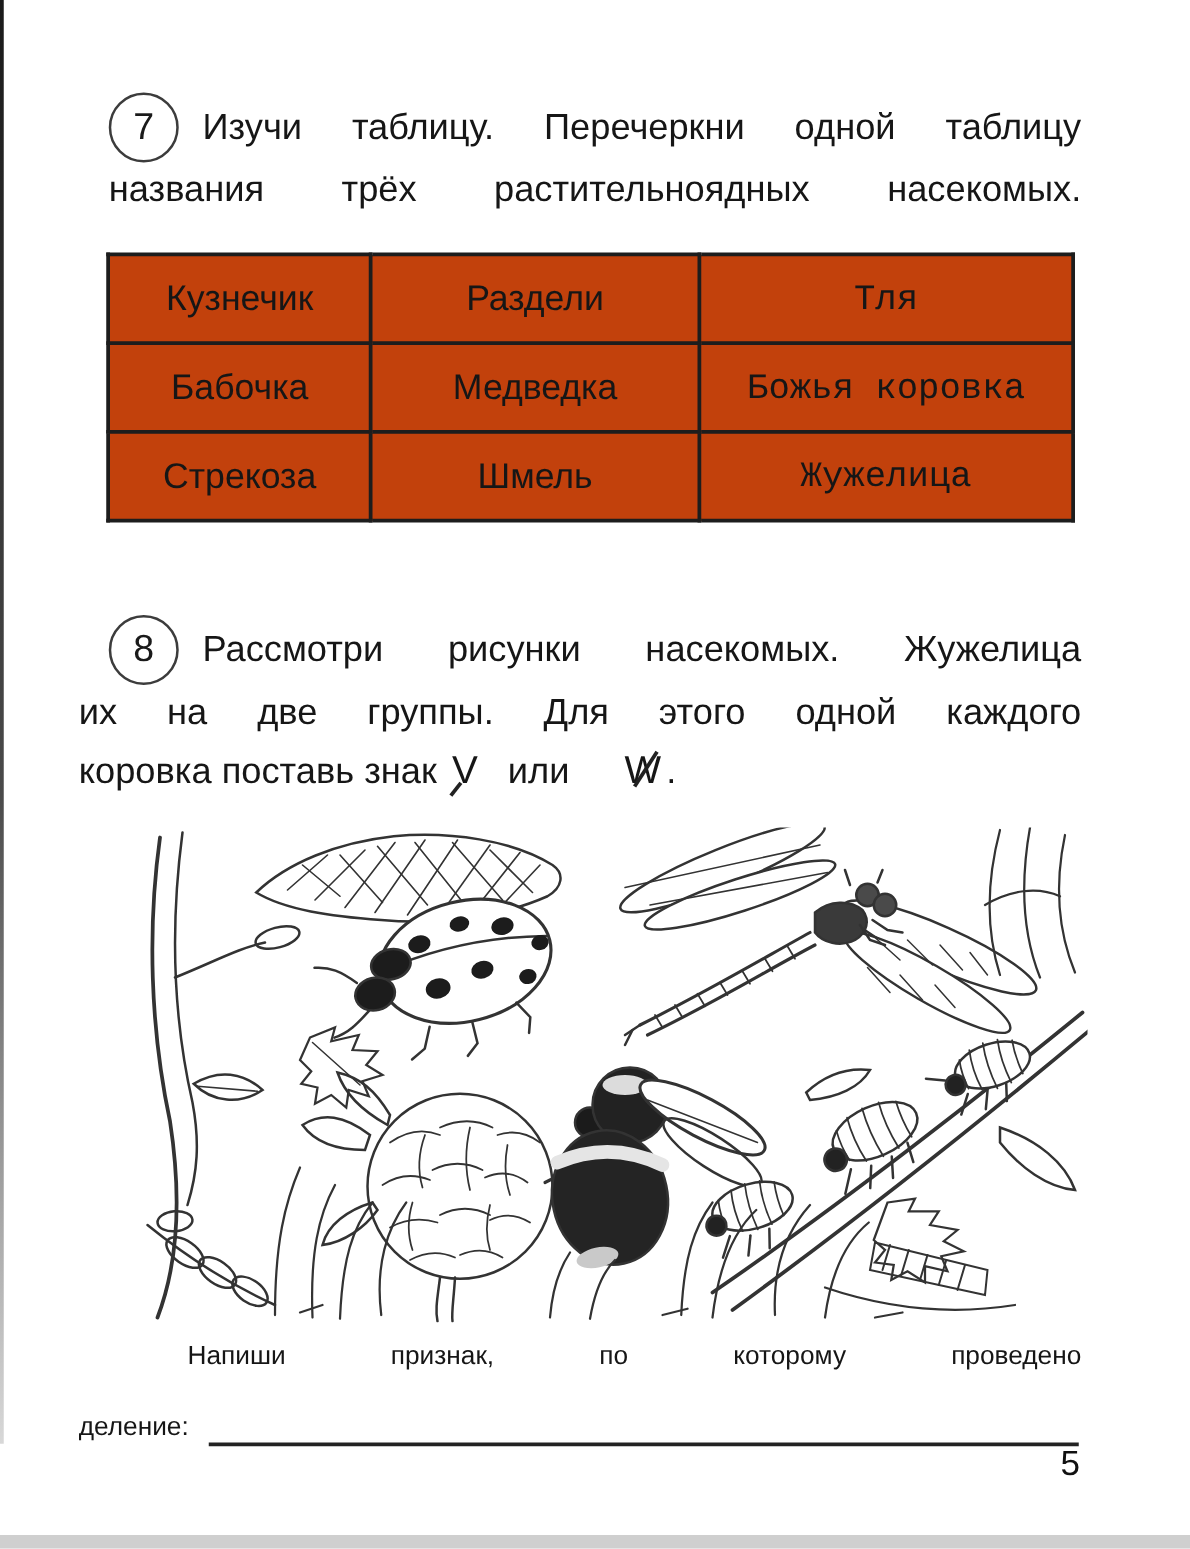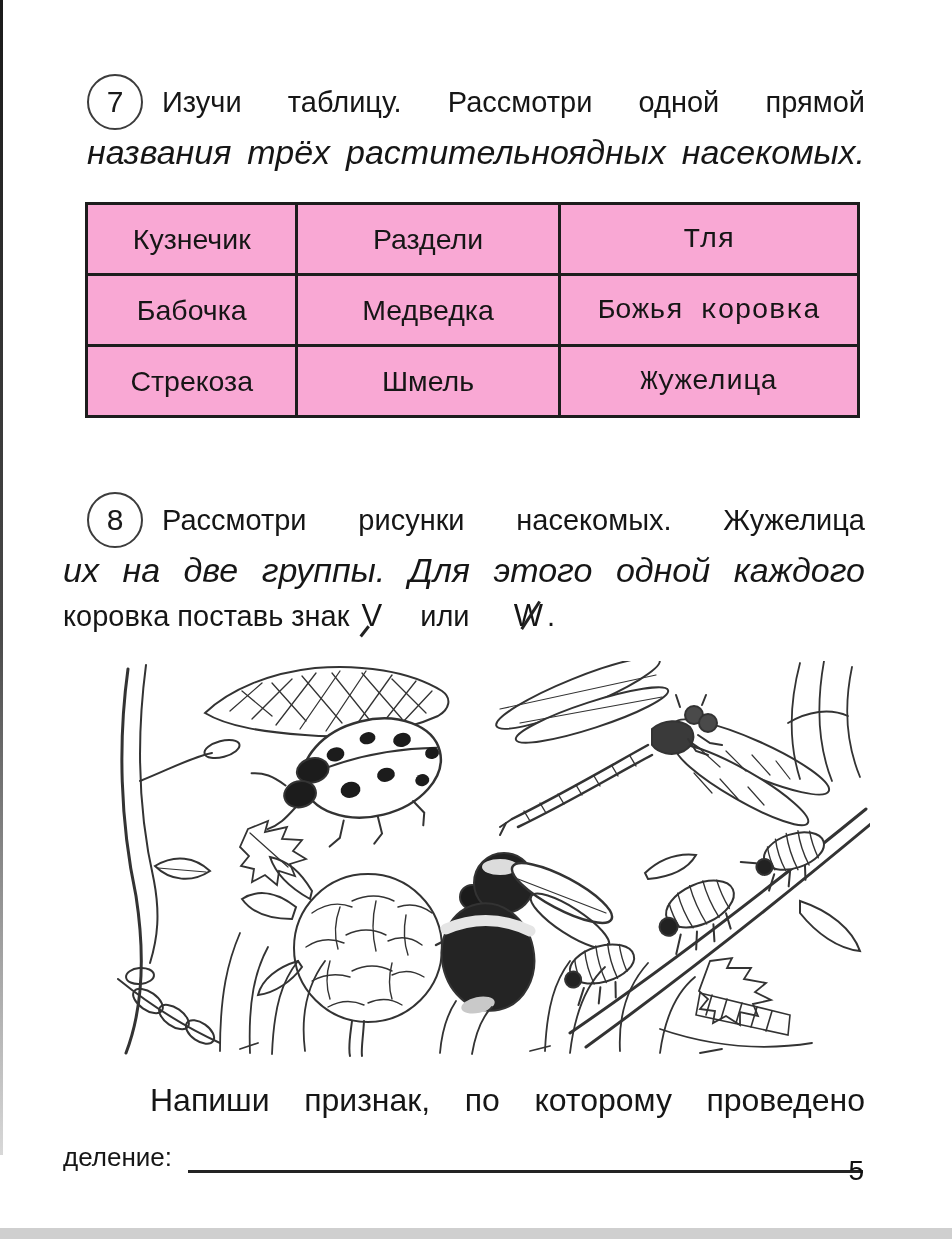--- a/index.html
+++ b/index.html
@@ -11,58 +11,58 @@
   }
   .scan-left{position:absolute;left:0;top:0;width:3px;height:1155px;
     background:linear-gradient(#1a1a1a 0%,#4a4a4a 55%,#9a9a9a 80%,#d8d8d8 100%);}
   .scan-bottom{position:absolute;left:0;bottom:0;width:952px;height:11px;background:#cfcfcf;}
   .content{padding:74px 87px 0 63px;}
   
   .task-head{display:flex;align-items:center;gap:19px;margin-left:24px;}
   .circle{flex:0 0 auto;width:52px;height:52px;border:2.5px solid #3c3c3c;border-radius:50%;
     display:flex;align-items:center;justify-content:center;font-size:30px;color:#1a1a1a;}
   .head-line{flex:1;font-size:29px;line-height:45px;text-align:justify;text-align-last:justify;}
-  .jline{font-size:34px;line-height:45px;text-align:justify;text-align-last:justify;font-style:italic;}
+  .jline{font-size:29px;line-height:45px;text-align:justify;text-align-last:justify;}
   .plainline{font-size:29px;line-height:45px;}
   .sec7 .jline{margin-left:24px;}
   
   .table7{border-collapse:collapse;margin:27px 0 0 22px;width:775px;table-layout:fixed;}
   .table7 td{border:3px solid #1d1d1d;height:68px;text-align:center;
-    font-size:28.5px;padding:0 4px;background:#f9a8d4;}
+    font-size:28.5px;padding:0 4px;background:#c2410c;}
   .col-a{width:27%;} .col-b{width:34%;} .col-c{width:39%;font-family:Liberation Mono, monospace;}
   .sec8{margin-top:74px;}
   
   .sign{display:inline-block;position:relative;font-size:31px;margin:0 4px;}
   .sign-v::after{content:"";position:absolute;left:-4px;bottom:6px;width:13px;height:2.5px;
     background:#222;transform:rotate(-52deg);}
   .sign-w{margin-left:28px;}
   .sign-w::after{content:"";position:absolute;left:0;top:46%;width:112%;height:2.5px;
     background:#222;transform:rotate(-57deg);}
-  .sp-mid{margin-left:26px;margin-right:8px;}
+  .sp-mid{margin-left:12px;margin-right:8px;}
   
   .illustration{margin:22px 0 0 37px;width:770px;height:396px;}
   .illustration svg{display:block;}
   
-  .prompt1{margin-top:21px;padding-left:87px;font-size:32px;line-height:45px;
+  .prompt1{margin-top:4px;padding-left:87px;font-size:21px;line-height:45px;
     text-align:justify;text-align-last:justify;}
-  .prompt2{display:flex;align-items:flex-end;margin-top:12px;font-size:26px;line-height:45px;text-align:right;}
+  .prompt2{display:flex;align-items:flex-end;margin-top:12px;font-size:21px;line-height:45px;text-align:right;}
   .blank-line{flex:1;border-bottom:3px solid #232323;margin:0 2px 7px 16px;height:30px;}
   .page-number{position:absolute;right:88px;bottom:52px;font-size:28px;color:#111;}
 </style>
 </head>
 <body>
 
 <div class="scan-left"></div>
 
 <div class="content">
 
   <section class="sec7">
     <div class="task-head">
       <span class="circle">7</span>
-      <div class="head-line">Изучи таблицу. Рассмотри одной прямой</div>
+      <div class="head-line">Изучи таблицу. Перечеркни одной таблицу</div>
     </div>
     <div class="jline">названия трёх растительноядных насекомых.</div>
 
     <table class="table7">
       <tbody>
         <tr>
           <td class="col-a">Кузнечик</td>
           <td class="col-b">Раздели</td>
           <td class="col-c">Тля</td>
         </tr>

